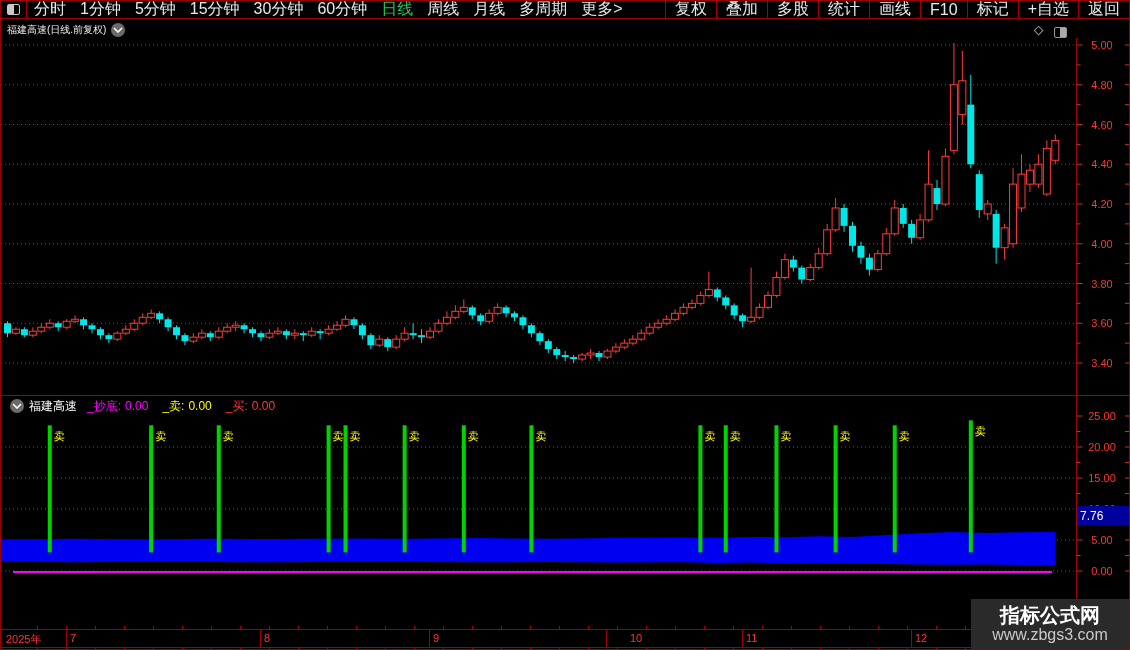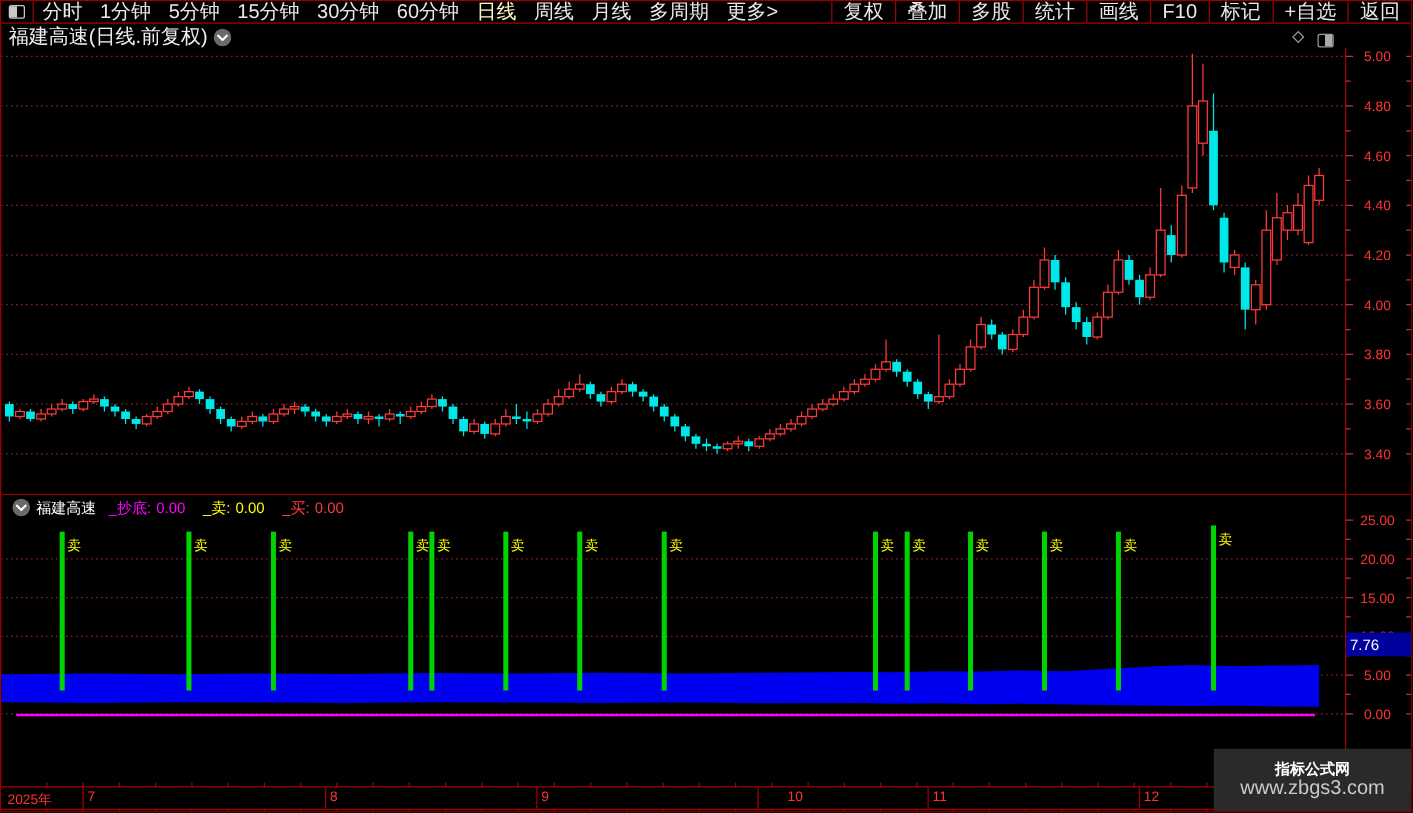--- a/index.html
+++ b/index.html
@@ -14,26 +14,26 @@
     position:absolute;top:0;left:0;right:0;height:18px;
     display:flex;align-items:center;border-bottom:1px solid #a00000;
     font-size:16px;color:#e8e8e8;background:#000;z-index:6;
   }
   .tb-icon{display:flex;align-items:center;padding:0 6px;height:100%;}
   .tb-icon i{display:block;width:13px;height:11px;border:1px solid #c8c8c8;border-radius:2px;
     background:linear-gradient(to right,#c8c8c8 0 6px,transparent 6px);}
   .tb-sep{width:1px;height:100%;background:#a00000;}
   .tb-left{display:flex;height:100%;align-items:center;}
   .tb-item{padding:0 7px;cursor:default;white-space:nowrap;}
-  .tb-item.active{color:#fef9c3;}
+  .tb-item.active{color:#22c55e;}
   .tb-right{margin-left:auto;display:flex;height:100%;align-items:center;}
   .tb-ritem{padding:0 9px;border-left:1px solid #a00000;height:100%;display:flex;align-items:center;white-space:nowrap;}
   
   .title-row{position:absolute;top:19px;left:0;right:0;height:19px;z-index:5;display:flex;align-items:center;}
-  .title{color:#f0f0f0;font-size:16px;margin-left:6px;}
+  .title{color:#f0f0f0;font-size:10px;margin-left:6px;}
   .circle-ic{width:14px;height:14px;border-radius:50%;background:#6a6a6a;display:inline-flex;
     align-items:center;justify-content:center;margin-left:5px;flex:0 0 auto;}
   .win-ics{position:absolute;left:1031px;top:3px;display:flex;gap:9px;align-items:center;}
   .half-rect{display:block;width:13px;height:11px;border:1px solid #999;border-radius:2px;
     background:linear-gradient(to left,#aaa 0 6px,transparent 6px);}
   
   #main-svg{position:absolute;top:37px;left:0;z-index:1;}
   #ind-svg{position:absolute;top:394px;left:0;z-index:1;}
   svg text{font-family:"Liberation Sans","DejaVu Sans",sans-serif;}
   
@@ -52,21 +52,21 @@
   .tick-t{position:absolute;top:-4px;width:1px;height:4px;background:#a00000;}
   .tick-b{position:absolute;bottom:-4px;width:1px;height:4px;background:#a00000;}
   
   .bottom-strip{position:absolute;top:648px;left:0;right:0;height:2px;background:#000;z-index:1;}
   .bottom-strip i{position:absolute;top:0;height:2px;width:8px;background:#9aa5a5;}
   .bottom-strip i:nth-child(1){left:6px;}
   .bottom-strip i:nth-child(2){left:22px;}
   .bottom-strip i:nth-child(3){left:38px;}
   .watermark{position:absolute;right:0;bottom:0;width:158px;height:50px;background:#2a2a2a;
     z-index:8;display:flex;flex-direction:column;align-items:center;justify-content:center;}
-  .wm1{color:#fff;font-size:12px;font-weight:bold;line-height:1.1;}
+  .wm1{color:#fff;font-size:20px;font-weight:bold;line-height:1.1;}
   .wm2{color:#c9c9c9;font-size:16px;line-height:1.1;}
 </style>
 </head>
 <body>
 
 <div class="window">
 
   <div class="toolbar">
     <span class="tb-icon">
         <i></i>

